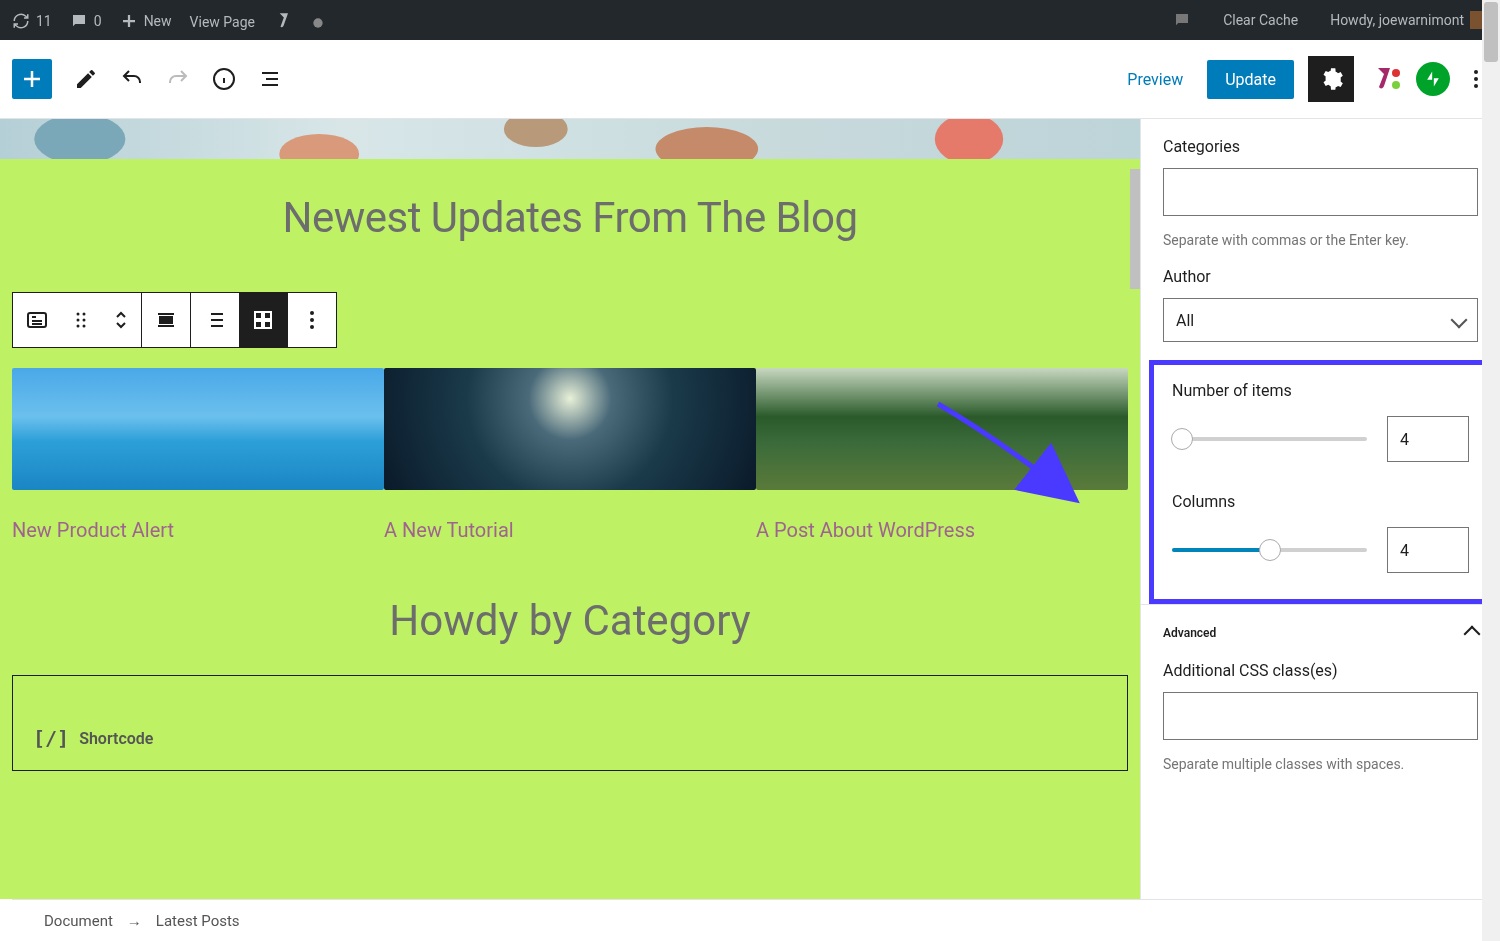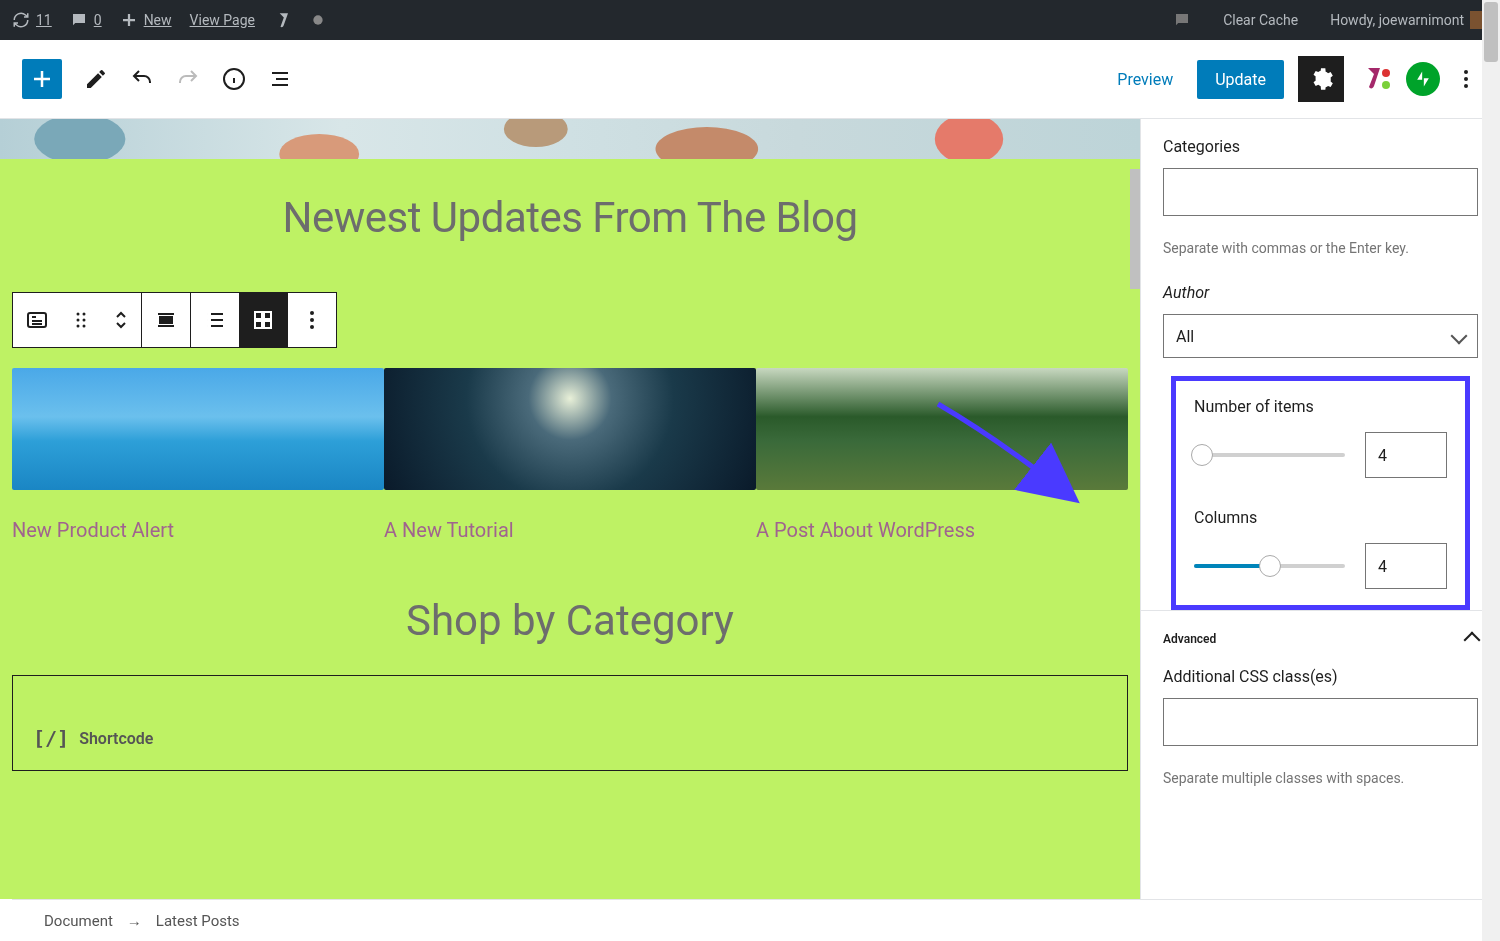--- a/index.html
+++ b/index.html
@@ -1,26 +1,26 @@
 <!DOCTYPE html>
 <html><head>
 <meta charset="utf-8">
 <style>
 * { box-sizing: border-box; margin: 0; padding: 0; }
 body { font-family: -apple-system, BlinkMacSystemFont, "Segoe UI", Roboto, sans-serif; font-size: 14px; color: #1e1e1e; background: #fff; width: 1500px; height: 941px; overflow: hidden; position: relative; }
 
 
 .admin-bar { height: 40px; background: #23282d; color: #b4b9be; display: flex; align-items: center; padding: 0 12px; font-size: 14px; }
-.admin-bar .left-items { display: flex; align-items: center; gap: 18px; flex: 1; text-decoration: underline; }
+.admin-bar .left-items { display: flex; align-items: flex-end; gap: 18px; flex: 1; }
 .admin-bar .right-items { display: flex; align-items: center; gap: 32px; }
 .admin-bar .ab-item { display: flex; align-items: center; gap: 6px; cursor: pointer; }
 .avatar-box { width: 18px; height: 18px; background: #7a5230; display: inline-block; }
 
 
-.editor-header { height: 79px; background: #fff; border-bottom: 1px solid #e2e4e7; display: flex; align-items: center; padding: 0 22px; }
+.editor-header { height: 79px; background: #fff; border-bottom: 1px solid #e2e4e7; display: flex; align-items: center; padding: 0 12px; }
 .editor-header .left-tools { display: flex; align-items: center; gap: 22px; flex: 1; }
 .add-block-btn { width: 40px; height: 40px; background: #007cba; color: #fff; display: flex; align-items: center; justify-content: center; font-size: 26px; border-radius: 2px; cursor: pointer; }
 .tool-icon { width: 24px; height: 24px; display: flex; align-items: center; justify-content: center; cursor: pointer; color: #1e1e1e; }
 .tool-icon.disabled { color: #bbb; }
 .editor-header .right-tools { display: flex; align-items: center; gap: 14px; }
 .preview-link { color: #007cba; font-size: 16px; cursor: pointer; padding: 8px 10px; }
 .update-btn { background: #007cba; color: #fff; padding: 10px 18px; font-size: 16px; border-radius: 2px; cursor: pointer; }
 .settings-gear { width: 46px; height: 46px; background: #1e1e1e; color: #fff; display: flex; align-items: center; justify-content: center; cursor: pointer; }
 .yoast-icon { width: 34px; height: 34px; display: flex; align-items: center; justify-content: center; cursor: pointer; }
 .jetpack-icon { width: 34px; height: 34px; background: #00a32a; border-radius: 50%; display: flex; align-items: center; justify-content: center; cursor: pointer; color: #fff; }
@@ -57,25 +57,25 @@
 .shop-heading { text-align: center; font-size: 42px; font-weight: 400; color: #6d6d6d; margin: 10px 0 30px; }
 .shortcode-block { border: 1px solid #1e1e1e; margin: 0 12px; padding: 50px 20px 20px; }
 .shortcode-label { display: flex; align-items: center; gap: 10px; font-size: 16px; font-weight: 600; color: #555; }
 .shortcode-label .sc-icon { font-family: monospace; font-size: 20px; font-weight: 700; }
 
 
 .sidebar { width: 360px; background: #fff; border-left: 1px solid #e2e4e7; overflow-y: auto; padding: 0 0 20px; position: relative; }
 .sidebar-inner { padding: 18px 22px; }
 .field-label { font-size: 16px; color: #1e1e1e; margin-bottom: 12px; display: block; }
 .text-input { width: 100%; height: 48px; border: 1px solid #757575; background: #fff; padding: 0 12px; font-size: 15px; }
-.help-text { font-size: 14px; color: #757575; margin-top: 22px; line-height: 1.5; }
+.help-text { font-size: 14px; color: #757575; margin-top: 14px; line-height: 1.5; }
 .select-input { width: 100%; height: 44px; border: 1px solid #757575; background: #fff; padding: 0 12px; font-size: 16px; display: flex; align-items: center; justify-content: space-between; cursor: pointer; }
 .chev-down::after { content: ""; display: inline-block; width: 10px; height: 10px; border-right: 2px solid #555; border-bottom: 2px solid #555; transform: rotate(45deg); margin-top: -5px; }
 
-.highlight-box { border: 5px solid #4a3aff; padding: 16px 18px 16px; margin: 0 30px; }
+.highlight-box { border: 5px solid #4a3aff; padding: 16px 18px 26px; margin: 0 8px; }
 .range-row { display: flex; align-items: center; gap: 20px; margin-top: 16px; }
 .range-track { flex: 1; height: 4px; background: #d0d0d0; border-radius: 2px; position: relative; }
 .range-fill { position: absolute; left: 0; top: 0; height: 100%; background: #0085ba; border-radius: 2px; }
 .range-thumb { position: absolute; top: 50%; width: 22px; height: 22px; border: 1px solid #aaa; background: #fff; border-radius: 50%; transform: translate(-50%, -50%); cursor: pointer; }
 .range-value-box { width: 82px; height: 46px; border: 1px solid #757575; display: flex; align-items: center; padding: 0 12px; font-size: 16px; }
 
 .panel-header { display: flex; align-items: center; justify-content: space-between; padding: 18px 22px; font-size: 12px; font-weight: 600; cursor: pointer; border-top: 1px solid #e2e4e7; }
 .chev-up::after { content: ""; display: inline-block; width: 10px; height: 10px; border-right: 2px solid #1e1e1e; border-bottom: 2px solid #1e1e1e; transform: rotate(-135deg); margin-top: 5px; }
 
 
@@ -296,41 +296,41 @@
         <div class="post-card">
           <div class="post-thumb thumb3"></div>
           <div class="post-title">A New Tutorial</div>
         </div>
         <div class="post-card">
           <div class="post-thumb thumb4"></div>
           <div class="post-title">A Post About WordPress</div>
         </div>
       </div>
 
-      <h2 class="shop-heading">Shop by Category</h2>
+      <h2 class="shop-heading">Howdy by Category</h2>
 
       <div class="shortcode-block">
         <div class="shortcode-label">
           <span class="sc-icon">[/]</span>
           <span>Shortcode</span>
         </div>
       </div>
     </div>
     <div class="canvas-scroll">
       <div class="canvas-scroll-thumb"></div>
     </div>
   </div>
 
   <div class="sidebar">
     <div class="sidebar-inner">
       <label class="field-label">Categories</label>
       <input class="text-input" style="">
       <div class="help-text">Separate with commas or the Enter key.</div>
 
-      <label class="field-label" style="margin-top:24px;font-style:italic;">Author</label>
+      <label class="field-label" style="margin-top:16px;">Author</label>
       <div class="select-input">
         <span>All</span>
         <span class="chev-down"></span>
       </div>
     </div>
 
     <div class="highlight-box">
       <label class="field-label">Number of items</label>
       <div class="range-row">
         <div class="range-track">

